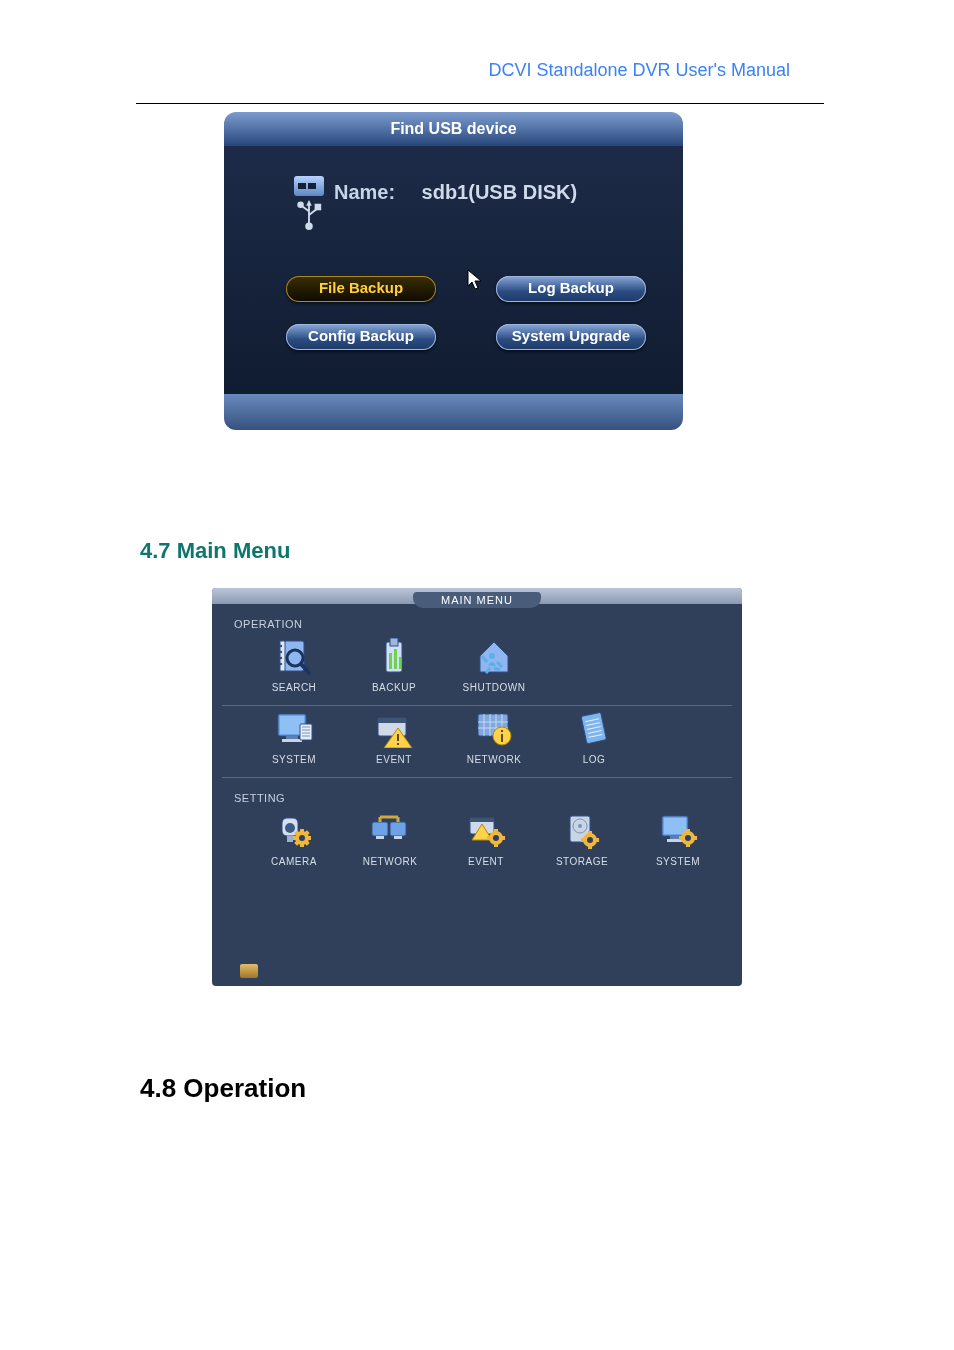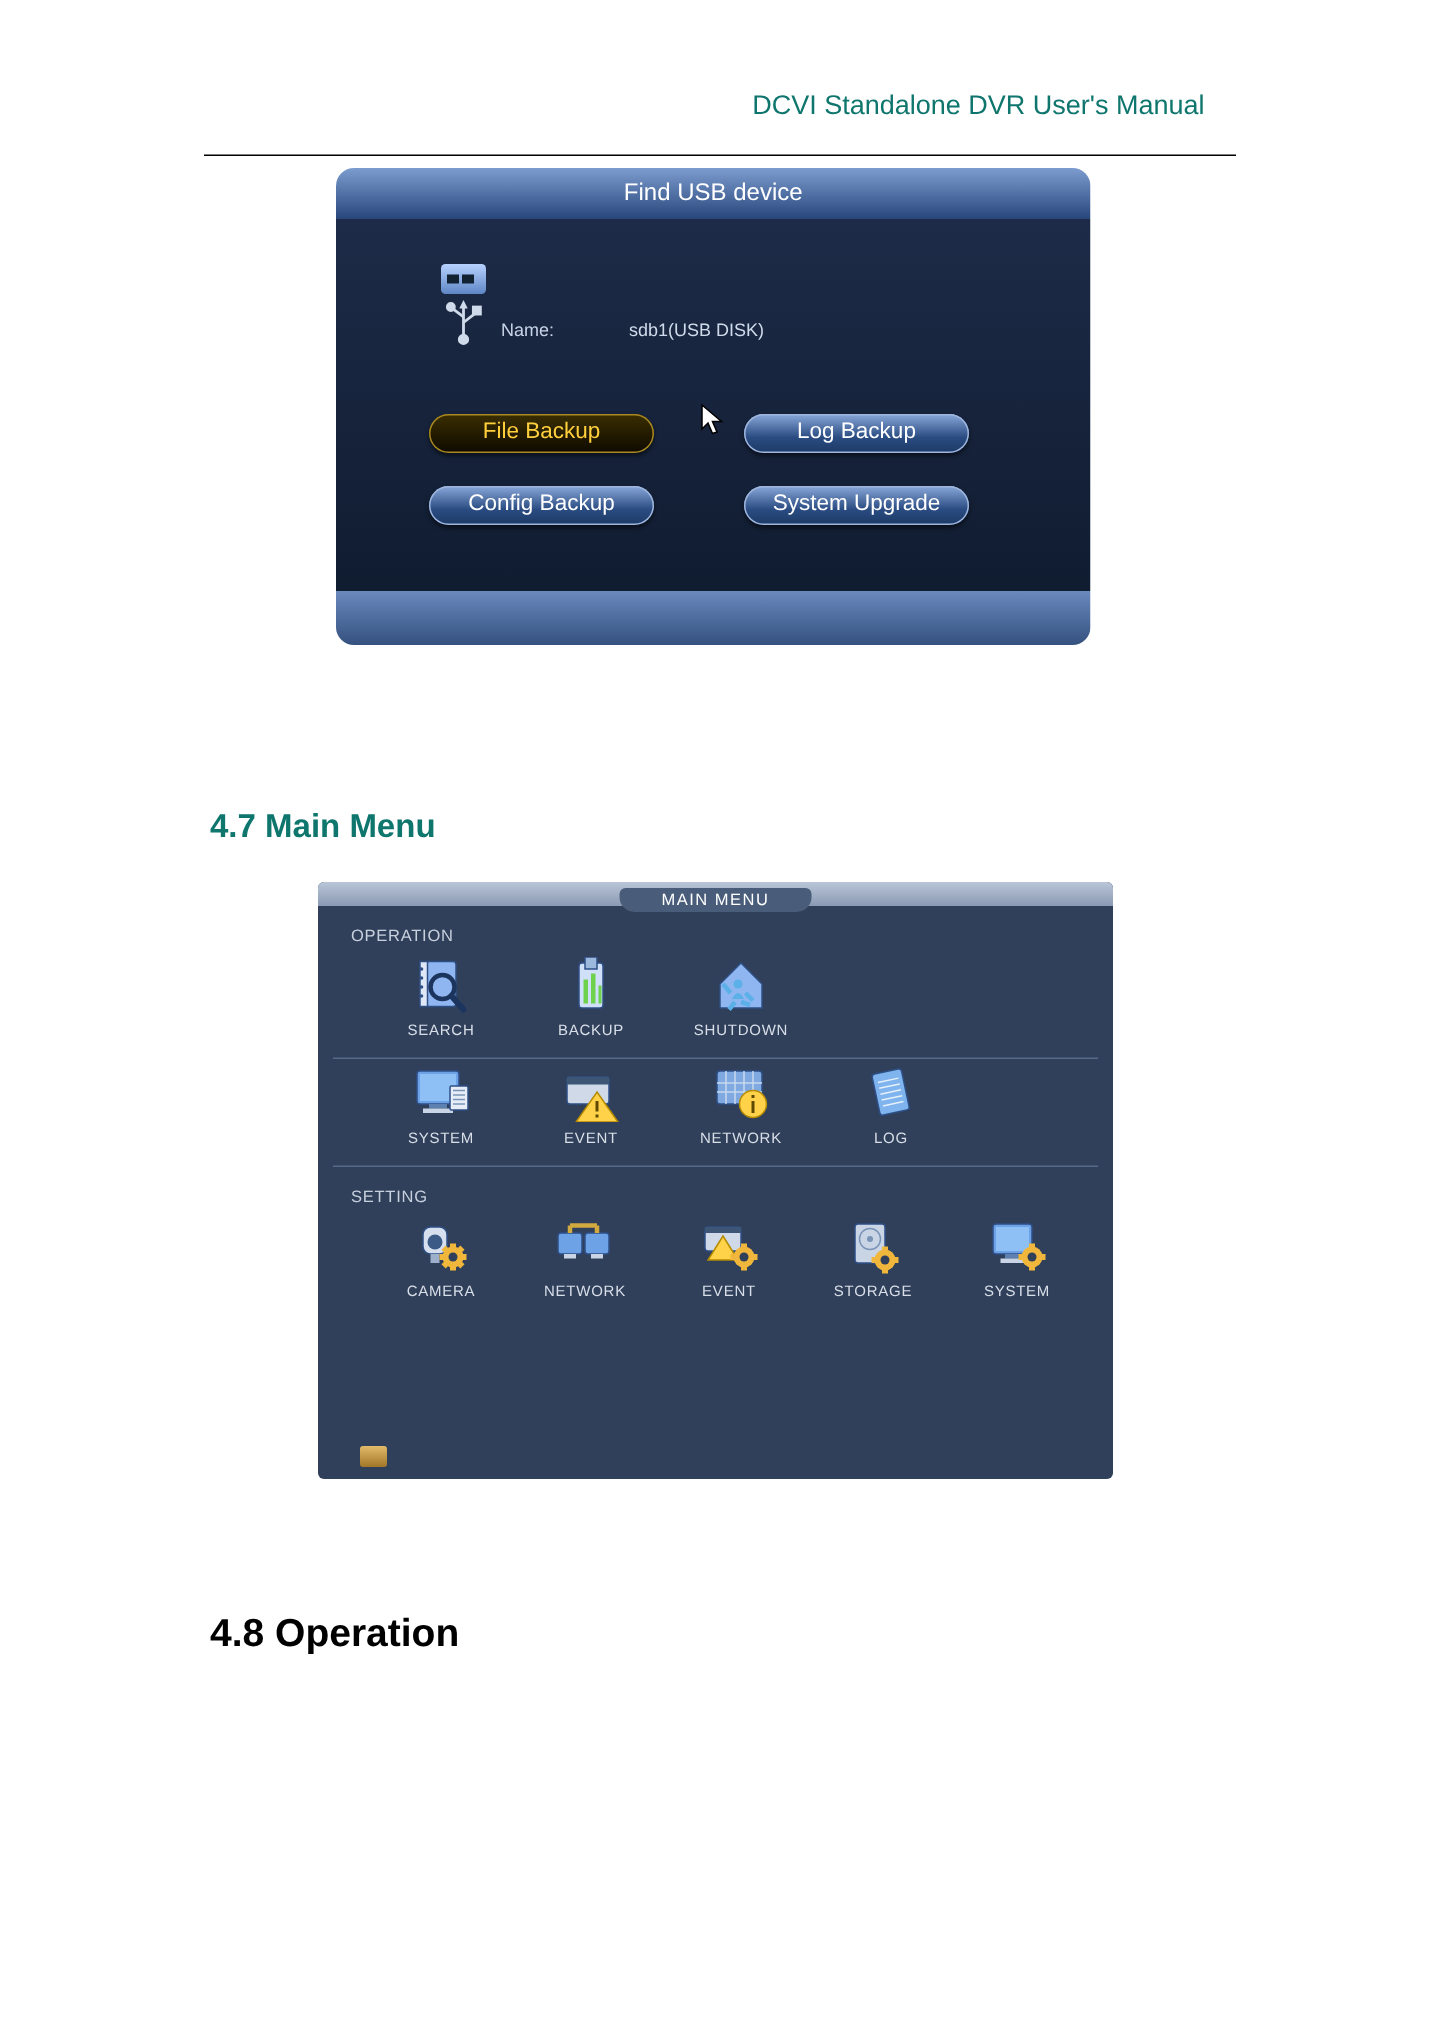--- a/index.html
+++ b/index.html
@@ -6,43 +6,44 @@
   body {
     width: 954px;
     height: 1350px;
     background: #fff;
     font-family: Arial, sans-serif;
     position: relative;
   }
   .page-header {
     position: absolute;
     top: 60px;
-    right: 151px;
+    right: 164px;
     font-size: 18px;
-    color: #0f766e;
+    color: #3b82f6;
     font-family: Arial, sans-serif;
   }
   .hr {
     position: absolute;
     top: 103px;
     left: 136px;
     width: 688px;
     height: 1px;
     background: #000;
   }
   
   .usb-dialog {
     position: absolute;
     top: 112px;
     left: 224px;
-    width: 503px;
+    width: 459px;
     height: 318px;
     border-radius: 12px;
     overflow: hidden;
     font-family: Arial, sans-serif;
+    font-weight: bold;
   }
   .usb-title {
     height: 34px;
     background: linear-gradient(to bottom, #7c9ccf 0%, #28467b 100%);
     color: #fff;
     font-size: 16px;
     text-align: center;
     line-height: 34px;
   }
   .usb-body {
@@ -75,21 +76,21 @@
     background:#123;
     box-shadow: 10px 0 0 #123;
   }
   .usb-trident {
     width: 30px;
     height: 30px;
     margin-top: 4px;
     position: relative;
   }
   .usb-trident svg { display:block; }
-  .info-row { position: absolute; font-size: 12px; margin-top: 32px; }
+  .info-row { position: absolute; font-size: 20px; }
   .info-row.name { top: 35px; left: 110px; }
   .info-row.cap  { top: 70px; left: 110px; }
   .info-label { display:inline-block; width: 82px; }
   .info-value { color:#cfdaea; }
   .btn-pill {
     position: absolute;
     width: 150px;
     height: 26px;
     border-radius: 13px;
     box-shadow: inset 0 0 0 1px #9fb6dd, 0 2px 3px rgba(0,0,0,0.5);

